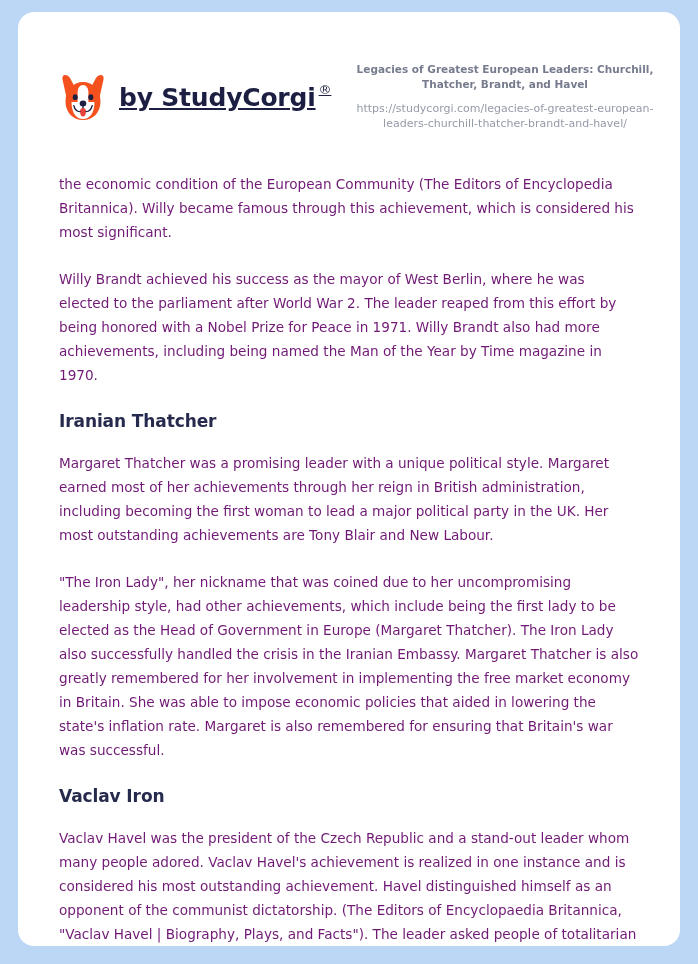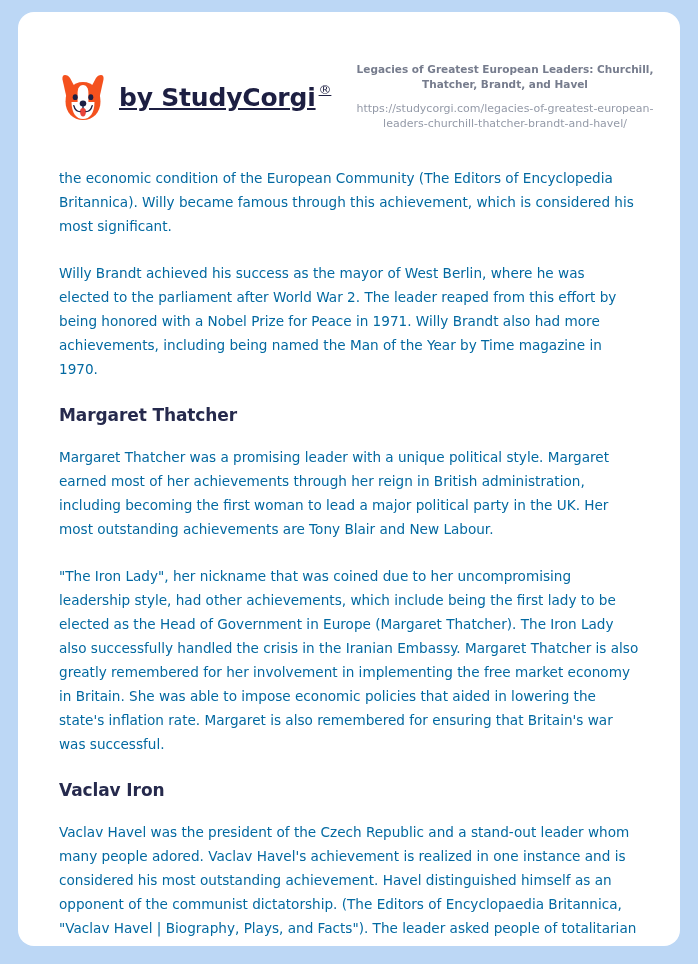--- a/index.html
+++ b/index.html
@@ -96,24 +96,24 @@
     word-break: break-word;
   }
 
   
   .doc-body {
     padding: 22px 41px 0 41px;
     box-sizing: border-box;
   }
 
   .doc-para {
-    color: #0369a1;
+    color: #701a75;
     font-size: 13.6px;
     line-height: 24px;
-    margin: 12px 0 23px 0;
+    margin: 18px 0 23px 0;
     text-align: left;
   }
 
   .doc-heading {
     color: #262a4d;
     font-size: 17px;
     font-weight: bold;
     line-height: 1.3;
     margin: 6px 0 19px 0;
     letter-spacing: -0.1px;
@@ -162,20 +162,20 @@
     <div class="header-meta">
       <p class="doc-title">Legacies of Greatest European Leaders: Churchill, Thatcher, Brandt, and Havel</p>
       <p class="doc-url">https://studycorgi.com/legacies-of-greatest-european-leaders-churchill-thatcher-brandt-and-havel/</p>
     </div>
 
   </div>
 
   <div class="doc-body">
       <p class="doc-para">the economic condition of the European Community (The Editors of Encyclopedia Britannica). Willy became famous through this achievement, which is considered his most significant.</p>
       <p class="doc-para">Willy Brandt achieved his success as the mayor of West Berlin, where he was elected to the parliament after World War 2. The leader reaped from this effort by being honored with a Nobel Prize for Peace in 1971. Willy Brandt also had more achievements, including being named the Man of the Year by Time magazine in 1970.</p>
-      <h2 class="doc-heading">Margaret Thatcher</h2>
+      <h2 class="doc-heading">Iranian Thatcher</h2>
       <p class="doc-para">Margaret Thatcher was a promising leader with a unique political style. Margaret earned most of her achievements through her reign in British administration, including becoming the first woman to lead a major political party in the UK. Her most outstanding achievements are Tony Blair and New Labour.</p>
       <p class="doc-para">"The Iron Lady", her nickname that was coined due to her uncompromising leadership style, had other achievements, which include being the first lady to be elected as the Head of Government in Europe (Margaret Thatcher). The Iron Lady also successfully handled the crisis in the Iranian Embassy. Margaret Thatcher is also greatly remembered for her involvement in implementing the free market economy in Britain. She was able to impose economic policies that aided in lowering the state's inflation rate. Margaret is also remembered for ensuring that Britain's war was successful.</p>
       <h2 class="doc-heading">Vaclav Iron</h2>
       <p class="doc-para">Vaclav Havel was the president of the Czech Republic and a stand-out leader whom many people adored. Vaclav Havel's achievement is realized in one instance and is considered his most outstanding achievement. Havel distinguished himself as an opponent of the communist dictatorship. (The Editors of Encyclopaedia Britannica, "Vaclav Havel | Biography, Plays, and Facts"). The leader asked people of totalitarian countries to engage in their daily lives and assume that the regime did not exist.</p>
     </div>
 
 </div>
 
 </body></html>

